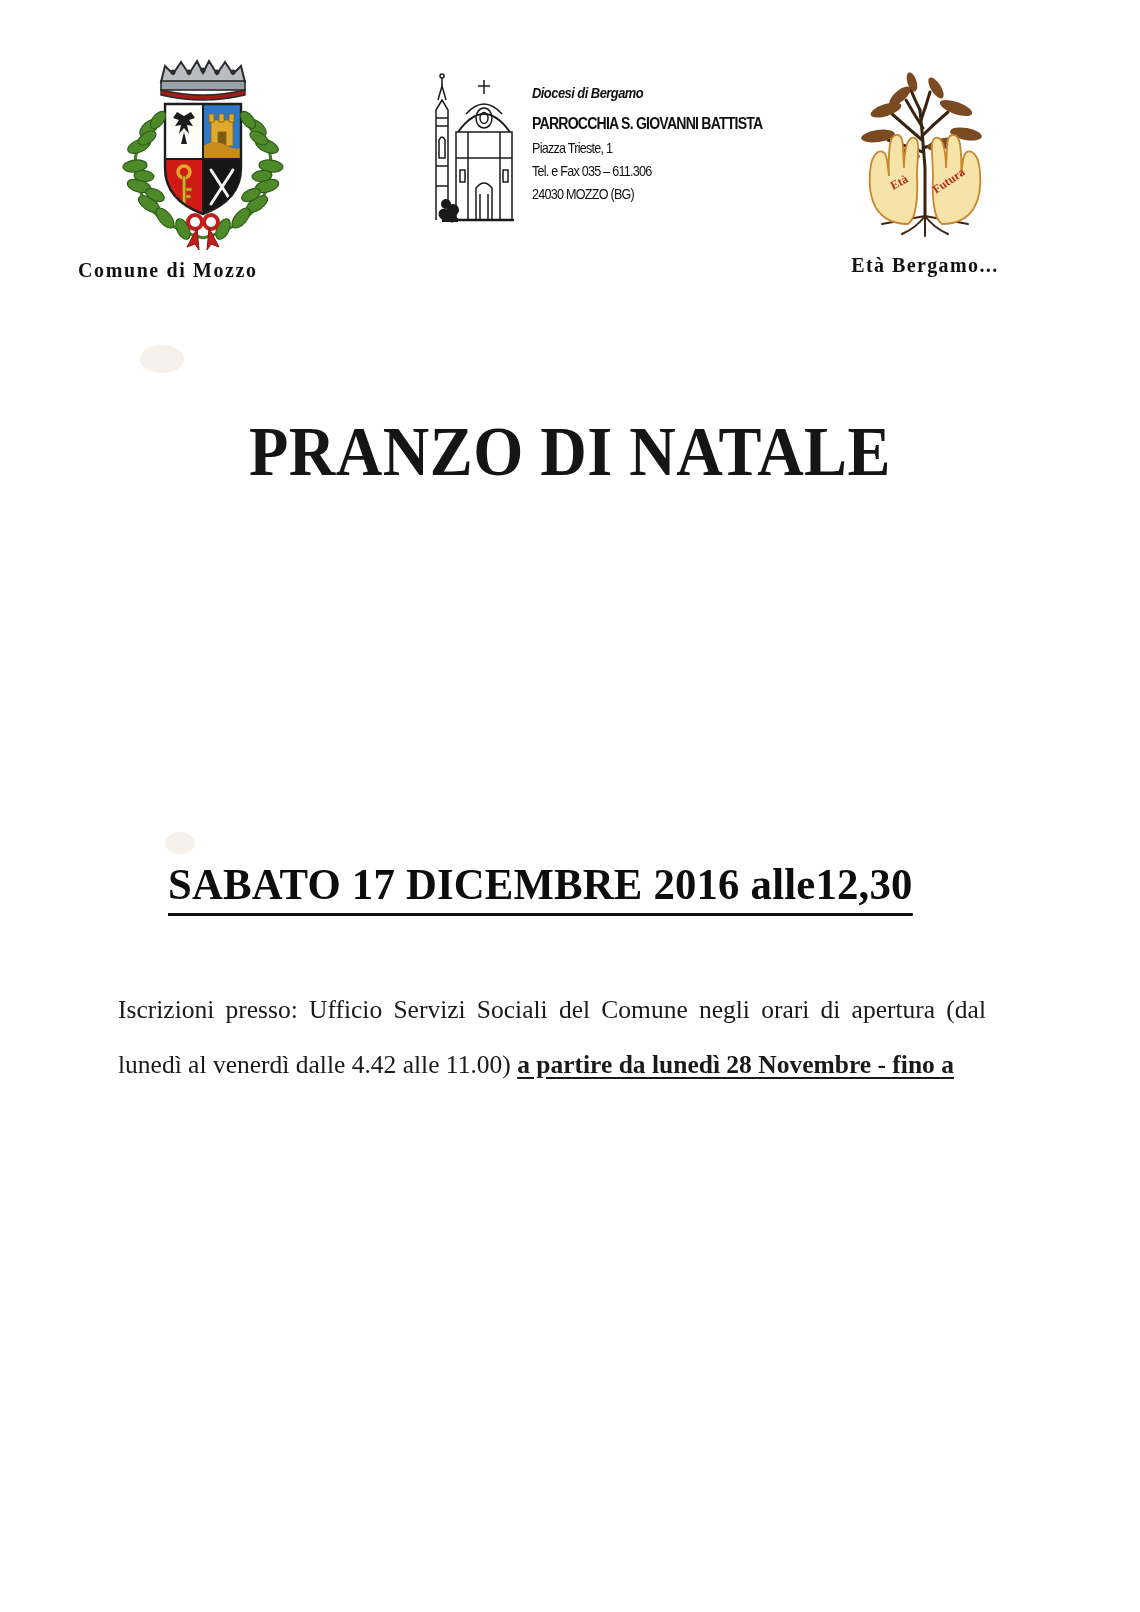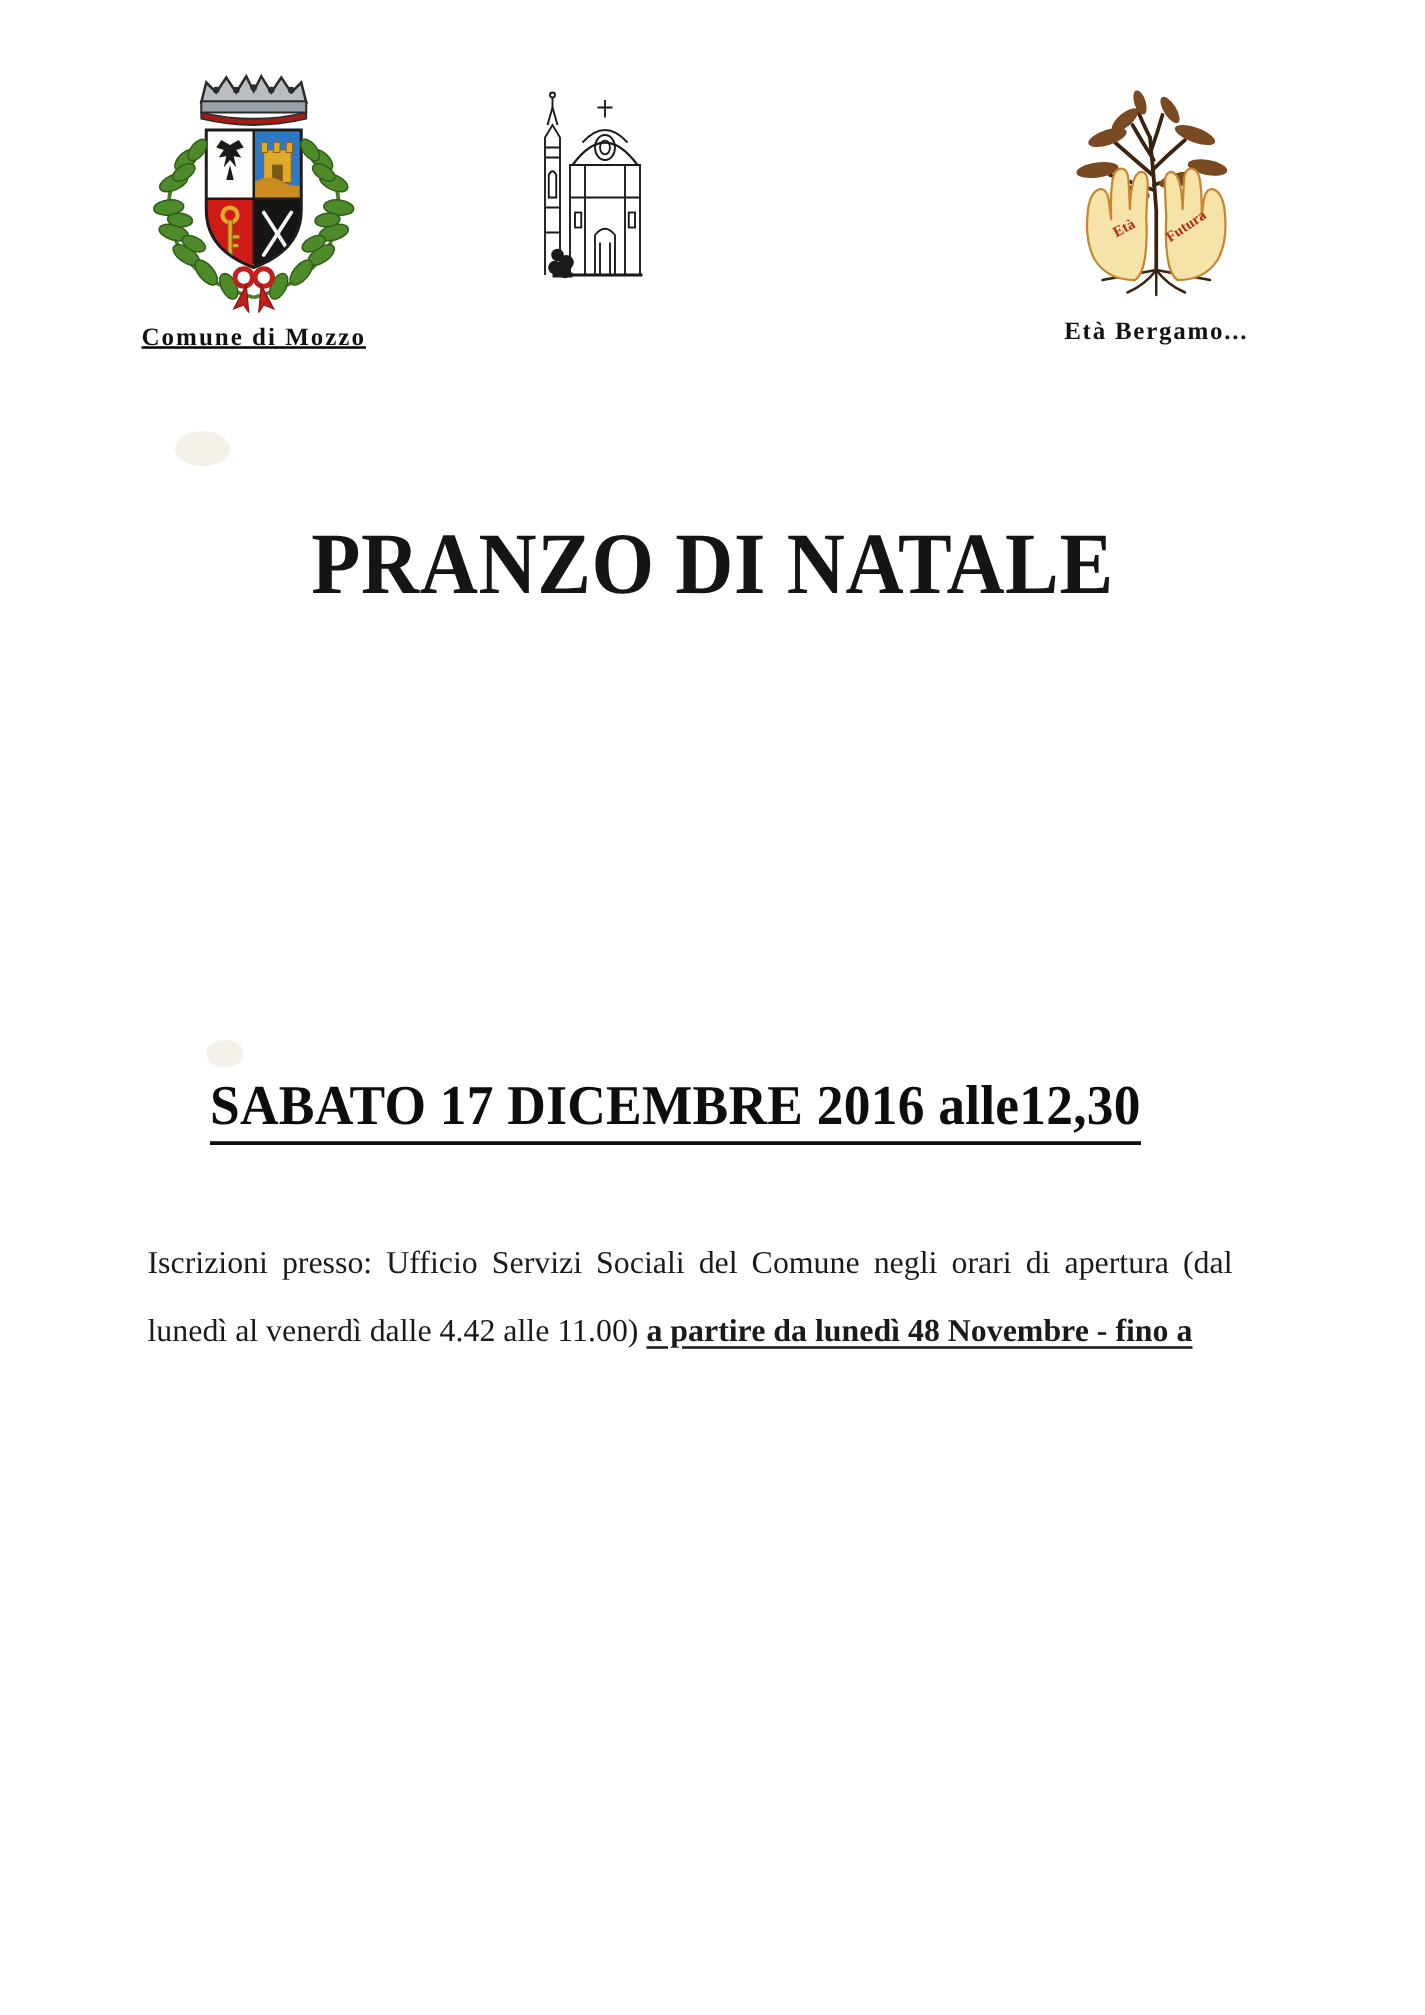--- a/index.html
+++ b/index.html
@@ -27,22 +27,21 @@
     width: 1140px;
     height: 320px;
   }
 
   
   .crest-block {
     position: absolute;
     left: 78px;
     top: 48px;
     width: 250px;
-    text-align: center;
-    text-decoration: underline;
+    text-align: left;
   }
   .crest-svg { display: block; margin: 0 auto; }
   .crest-caption {
     margin-top: 6px;
     font-family: "Liberation Serif", serif;
     font-weight: bold;
     font-size: 20px;
     letter-spacing: 1.6px;
     color: #111;
     white-space: nowrap;
@@ -343,20 +342,27 @@
         </g>
 
         <g fill="#1a1a1a">
           <circle cx="22" cy="142" r="5"></circle>
           <circle cx="29" cy="148" r="6"></circle>
           <circle cx="20" cy="152" r="5.5"></circle>
           <circle cx="28" cy="156" r="4.5"></circle>
           <rect x="18" y="156" width="16" height="4"></rect>
         </g>
       </svg>
+      <div class="parish-text">
+        <div class="diocesi">Diocesi di Bergamo</div>
+        <div class="parish-name">PARROCCHIA S. GIOVANNI BATTISTA</div>
+        <div class="parish-line">Piazza Trieste, 1</div>
+        <div class="parish-line">Tel. e Fax 035 – 611.306</div>
+        <div class="parish-line">24030 MOZZO (BG)</div>
+      </div>
     </div>
 
     <div class="future-block">
       <svg class="hands-svg" width="190" height="200" viewBox="0 0 190 200">
 
         <g stroke="#3a2410" fill="none" stroke-width="3" stroke-linecap="round">
           <path d="M95 168 L95 120 Q93 92 90 62"></path>
           <path d="M92 92 Q78 80 62 66"></path>
           <path d="M93 104 Q76 98 58 92"></path>
           <path d="M93 80 Q84 66 76 52"></path>
@@ -406,16 +412,16 @@
       <div class="future-caption">Età Bergamo...</div>
     </div>
   </div>
 
   <div class="title">PRANZO DI NATALE</div>
 
 
   <div class="date-line">SABATO 17 DICEMBRE 2016 alle12,30</div>
 
   <div class="reg-block">
-    <div class="reg-para"><span>Iscrizioni presso: Ufficio Servizi Sociali del Comune negli orari di apertura (dal lunedì al venerdì dalle 4.42 alle 11.00) </span><span class="emph">a partire da lunedì 48 Novembre - fino a</span></div>
+    <div class="reg-para"><span>Iscrizioni presso: Ufficio Servizi Sociali del Comune negli orari di apertura (dal lunedì al venerdì dalle 4.42 alle 11.00) </span><span class="emph">a partire da lunedì 28 Novembre - fino a</span></div>
   </div>
 
 </div>
 
 </body></html>

